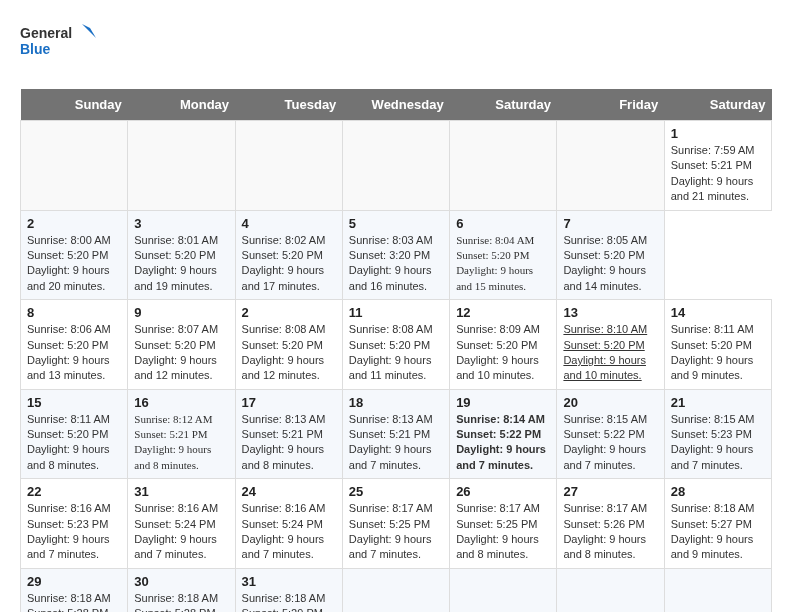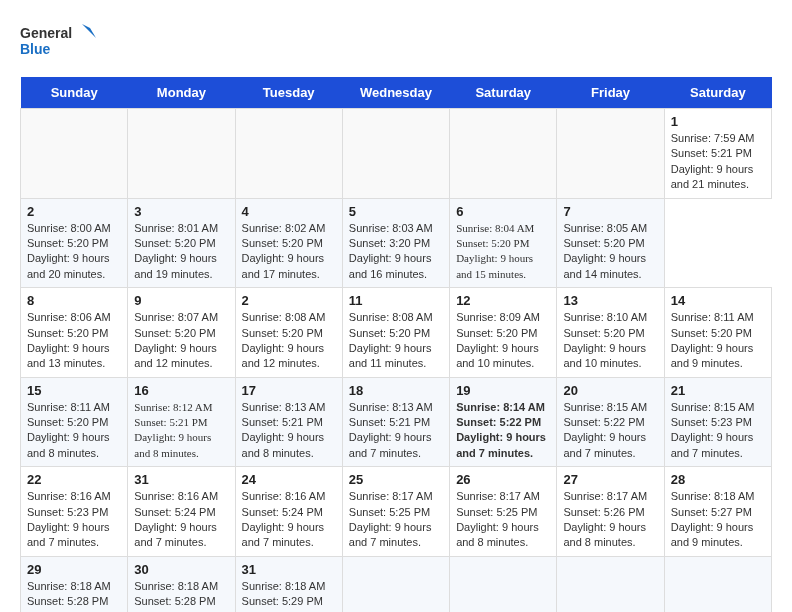--- a/index.html
+++ b/index.html
@@ -7,21 +7,21 @@
       font-family: Arial, sans-serif;
       background: #fff;
       width: 792px;
       min-height: 612px;
       padding: 20px;
     }
     .header-section {
       display: flex;
       justify-content: space-between;
       align-items: flex-start;
-      margin-bottom: 12px;
+      margin-bottom: 24px;
       text-align: right;
     }
     .logo {
       display: flex;
       align-items: center;
       gap: 4px;
     }
     .title-block {
       text-align: right;
     }
@@ -34,24 +34,24 @@
       font-size: 16px;
       color: #555;
       margin-top: 2px;
     }
     table {
       width: 100%;
       border-collapse: collapse;
       font-size: 11px;
     }
     thead tr th {
-      background-color: #1d4ed8;
+      background-color: #737373;
       color: #fff;
       padding: 8px 6px;
-      text-align: center;
+      text-align: right;
       font-size: 13px;
       font-weight: bold;
     }
     tbody tr td {
       border: 1px solid #ddd;
       padding: 5px 6px;
       vertical-align: top;
       width: calc(100% / 7);
       background: #fff;
     }
@@ -195,21 +195,21 @@
         </td>
         <td>
           <span class="day-num">12</span>
           <div class="cell-text" style="white-space: pre-line;">Sunrise: 8:09 AM
 Sunset: 5:20 PM
 Daylight: 9 hours
 and 10 minutes.</div>
         </td>
         <td>
           <span class="day-num">13</span>
-          <div class="cell-text" style="white-space: pre-line;">Sunrise: 8:10 AM
+          <div class="cell-text" style="white-space: pre-line; text-decoration: underline;">Sunrise: 8:10 AM
 Sunset: 5:20 PM
 Daylight: 9 hours
 and 10 minutes.</div>
         </td>
         <td>
           <span class="day-num">14</span>
           <div class="cell-text" style="white-space: pre-line;">Sunrise: 8:11 AM
 Sunset: 5:20 PM
 Daylight: 9 hours
 and 9 minutes.</div>

